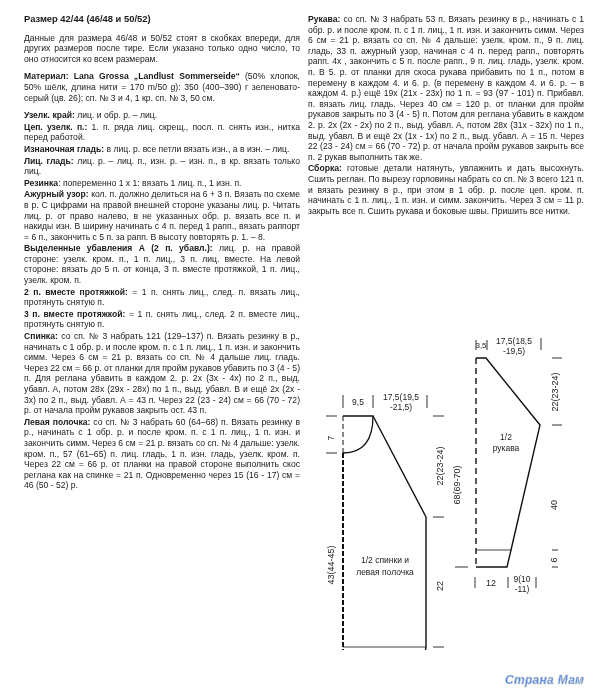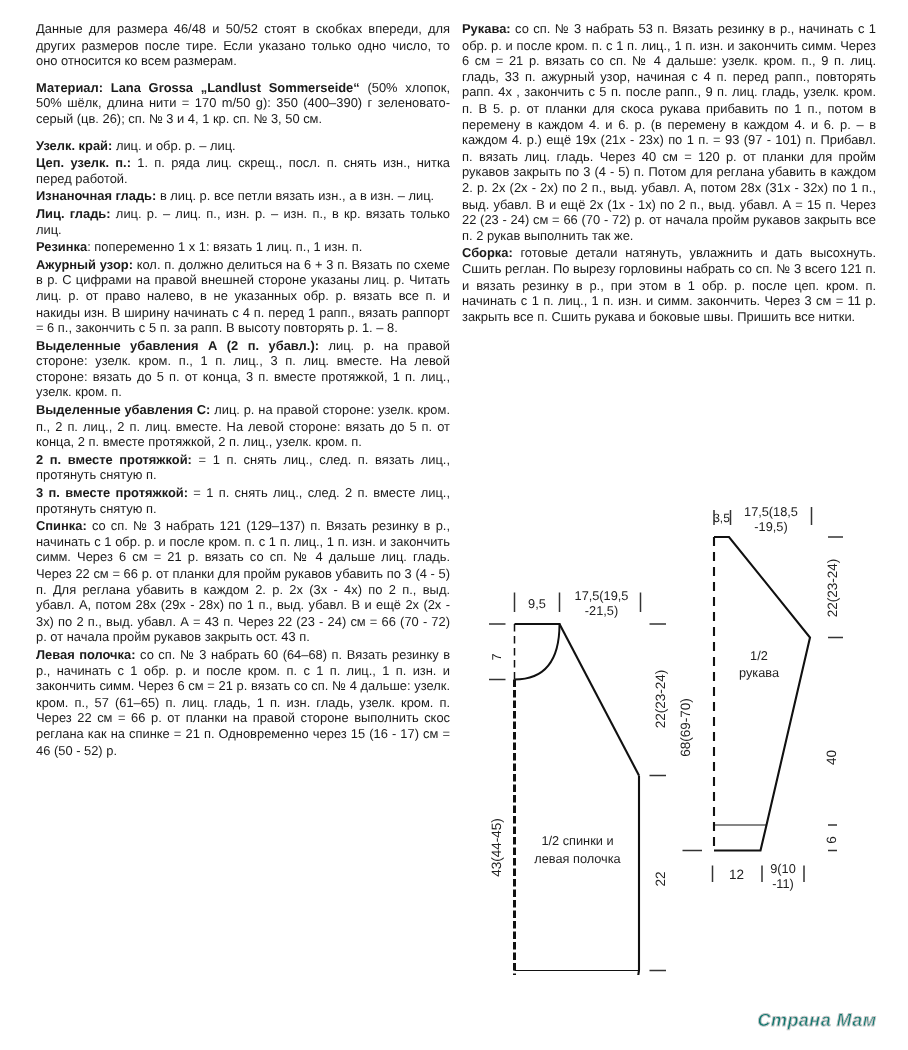--- a/index.html
+++ b/index.html
@@ -8,37 +8,37 @@
   .col { position:absolute; font-size:8.6px; line-height:10.6px; text-align:justify; }
   .col-left { left:24px; top:14px; width:276px; }
   .col-right { left:308px; top:14px; width:276px; }
   .title { font-weight:bold; font-size:9.4px; margin:0 0 8px 0; }
   p { margin:0 0 1px 0; }
   p.gap { margin-bottom:7px; }
   b { font-weight:bold; }
   svg#diagram { position:absolute; left:300px; top:320px; }
   svg text { font-family:"Liberation Sans", sans-serif; fill:#222; }
   .watermark { position:absolute; left:505px; top:673px; font-size:12px; font-weight:bold;
-               color:#0f766e; -webkit-text-stroke:0.6px #c8c8c8; font-style:italic; letter-spacing:0.3px; }
+               color:#3b82f6; -webkit-text-stroke:0.6px #c8c8c8; font-style:italic; letter-spacing:0.3px; }
 </style>
 </head>
 <body>
 
 <div class="col col-left">
+  <div class="title">Размер 42/44 (46/48 и 50/52)</div>
   <p class="gap">Данные для размера 46/48 и 50/52 стоят в скобках впереди, для других размеров после тире. Если указано только одно число, то оно относится ко всем размерам.</p>
   <div id="left-sections">
       <p class="gap"><b>Материал: Lana Grossa „Landlust Sommerseide“</b><span> (50% хлопок, 50% шёлк, длина нити = 170 m/50 g): 350 (400–390) г зеленовато-серый (цв. 26); сп. № 3 и 4, 1 кр. сп. № 3, 50 см.</span></p>
       <p><b>Узелк. край:</b><span> лиц. и обр. р. – лиц.</span></p>
       <p><b>Цеп. узелк. п.:</b><span> 1. п. ряда лиц. скрещ., посл. п. снять изн., нитка перед работой.</span></p>
       <p><b>Изнаночная гладь:</b><span> в лиц. р. все петли вязать изн., а в изн. – лиц.</span></p>
       <p><b>Лиц. гладь:</b><span> лиц. р. – лиц. п., изн. р. – изн. п., в кр. вязать только лиц.</span></p>
       <p><b>Резинка</b><span>: попеременно 1 х 1: вязать 1 лиц. п., 1 изн. п.</span></p>
       <p><b>Ажурный узор:</b><span> кол. п. должно делиться на 6 + 3 п. Вязать по схеме в р. С цифрами на правой внешней стороне указаны лиц. р. Читать лиц. р. от право налево, в не указанных обр. р. вязать все п. и накиды изн. В ширину начинать с 4 п. перед 1 рапп., вязать раппорт = 6 п., закончить с 5 п. за рапп. В высоту повторять р. 1. – 8.</span></p>
       <p><b>Выделенные убавления А (2 п. убавл.):</b><span> лиц. р. на правой стороне: узелк. кром. п., 1 п. лиц., 3 п. лиц. вместе. На левой стороне: вязать до 5 п. от конца, 3 п. вместе протяжкой, 1 п. лиц., узелк. кром. п.</span></p>
-      <p><b>Выделенные убавления С:</b><span> лиц. р. на правой стороне: узелк. кром. п., 2 п. лиц., 2 п. лиц. вместе. На левой стороне: вязать до 5 п. от конца, 2 п. вместе протяжкой, 2 п. лиц., узелк. кром. п.</span></p>
       <p><b>2 п. вместе протяжкой:</b><span> = 1 п. снять лиц., след. п. вязать лиц., протянуть снятую п.</span></p>
       <p><b>3 п. вместе протяжкой:</b><span> = 1 п. снять лиц., след. 2 п. вместе лиц., протянуть снятую п.</span></p>
       <p><b>Спинка:</b><span> со сп. № 3 набрать 121 (129–137) п. Вязать резинку в р., начинать с 1 обр. р. и после кром. п. с 1 п. лиц., 1 п. изн. и закончить симм.  Через 6 см = 21 р. вязать со сп. № 4 дальше лиц. гладь. Через 22 см = 66 р. от планки для пройм рукавов убавить по 3 (4 - 5) п. Для реглана убавить в каждом 2. р. 2х (3х - 4х) по 2 п., выд. убавл. А, потом 28х (29х - 28х) по 1 п., выд. убавл. В и ещё 2х (2х - 3х) по 2 п., выд. убавл. А = 43 п. Через 22 (23 - 24) см = 66 (70 - 72) р. от начала пройм рукавов закрыть ост. 43 п.</span></p>
       <p><b>Левая полочка:</b><span> со сп. № 3 набрать 60 (64–68) п.  Вязать резинку в р., начинать с 1 обр. р. и после кром. п. с 1 п. лиц., 1 п. изн. и закончить симм.  Через 6 см = 21 р. вязать со сп. № 4 дальше: узелк. кром. п., 57 (61–65) п. лиц. гладь, 1 п. изн. гладь, узелк. кром. п. Через 22 см = 66 р. от планки на правой стороне выполнить скос реглана как на спинке = 21 п.  Одновременно через 15 (16 - 17) см = 46 (50 - 52) р.</span></p>
     </div>
 </div>
 
 <div class="col col-right">
   <div id="right-sections">
       <p><b>Рукава:</b><span> со сп. № 3 набрать 53 п. Вязать резинку в р., начинать с 1 обр. р. и после кром. п. с 1 п. лиц., 1 п. изн. и закончить симм. Через 6 см = 21 р. вязать со сп. № 4 дальше: узелк. кром. п., 9 п. лиц. гладь, 33 п. ажурный узор, начиная с 4 п. перед рапп., повторять рапп. 4х , закончить с 5 п. после рапп., 9 п. лиц. гладь, узелк. кром. п. В 5. р. от планки для скоса рукава прибавить по 1 п., потом в перемену в каждом 4. и 6. р. (в перемену в каждом 4. и 6. р. – в каждом 4. р.) ещё 19х (21х - 23х) по 1 п. = 93 (97 - 101) п.  Прибавл. п. вязать лиц. гладь. Через 40 см = 120 р. от планки для пройм рукавов закрыть по 3 (4 - 5) п. Потом для реглана убавить в каждом 2. р. 2х (2х - 2х) по 2 п., выд. убавл. А, потом 28х (31х - 32х) по 1 п., выд. убавл. В и ещё 2х (1х - 1х) по 2 п., выд. убавл. А = 15 п. Через 22 (23 - 24) см = 66 (70 - 72) р. от начала пройм рукавов закрыть все п. 2 рукав выполнить так же.</span></p>

